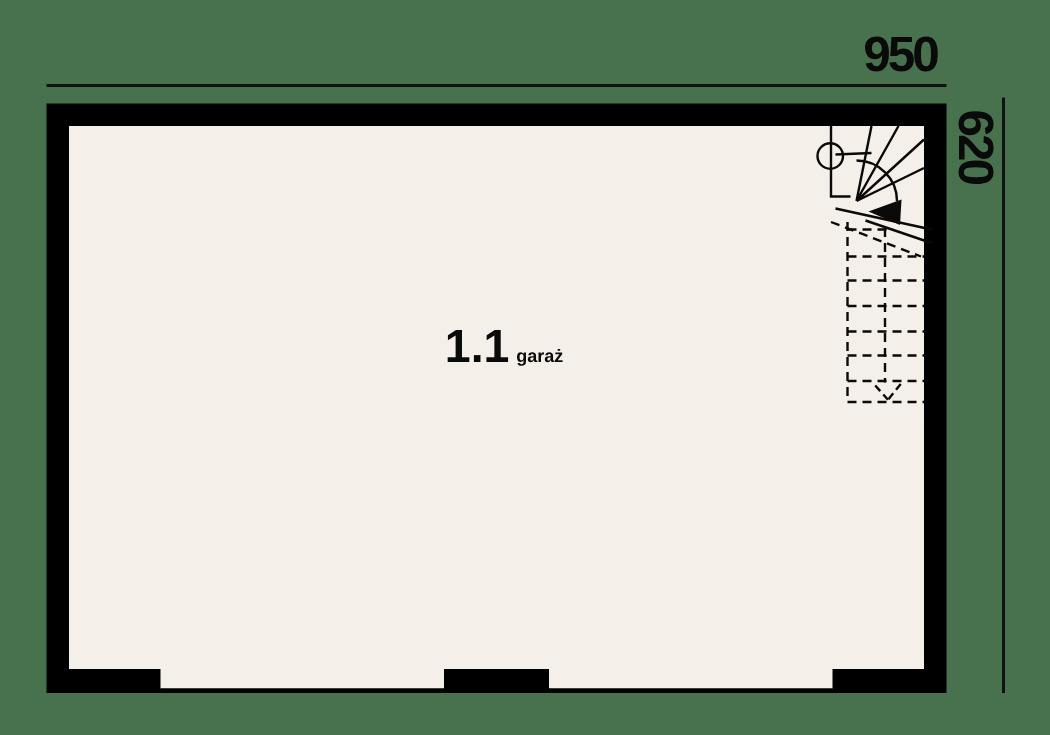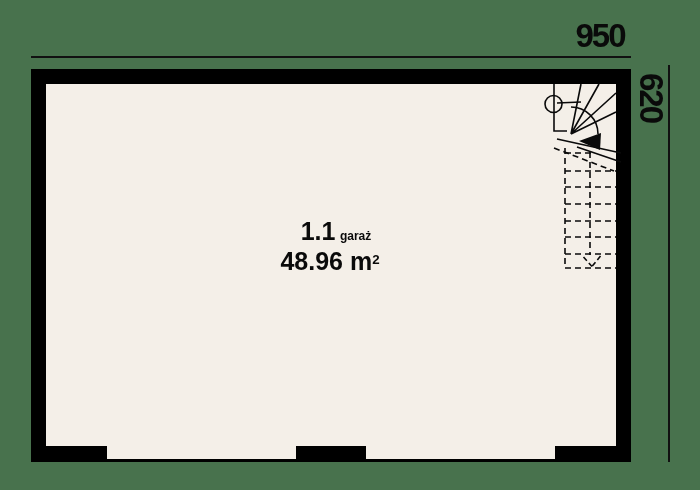--- a/index.html
+++ b/index.html
@@ -46,21 +46,21 @@
   .dim-right{
     left:611px;top:81px;width:80px;height:33px;
     transform:rotate(90deg);
   }
 
   
   .room-label{
     left:230px;top:219px;width:200px;
     text-align:center;color:#0a0a0a;font-weight:bold;line-height:24px;
   }
-  .room-number{font-size:25px;margin-left:12px;}
+  .room-number{font-size:31px;margin-left:12px;}
   .room-name{font-size:12px;}
   .room-area{font-size:25px;}
 
   .stairs-svg{left:0;top:0;pointer-events:none;}
 </style>
 </head>
 <body>
 
 <div class="canvas">
 
@@ -76,23 +76,20 @@
   <div class="abs dim-line-right"></div>
 
   <div class="abs dim-label dim-top">950</div>
   <div class="abs dim-label dim-right">620</div>
 
   <div class="abs room-label">
     <div>
       <span class="room-number">1.1</span>
       <span class="room-name">garaż</span>
     </div>
-    <div>
-      <span class="room-area">48.96 m</span><sup>2</sup>
-    </div>
   </div>
 
   <svg class="abs stairs-svg" width="700" height="490" viewBox="0 0 700 490">
 
     <g fill="none" stroke="#0a0a0a" stroke-width="1.6">
       <path d="M554,84 V131 H567"></path>
       <circle cx="553.5" cy="104" r="8.5"></circle>
       <path d="M557,103 L581,102"></path>
       <path d="M571,134 L581,84 M571,134 L599,84 M571,134 L616,93 M571,134 L616,112"></path>
       <path d="M571,107 A27,27 0 0 1 598,134"></path>

